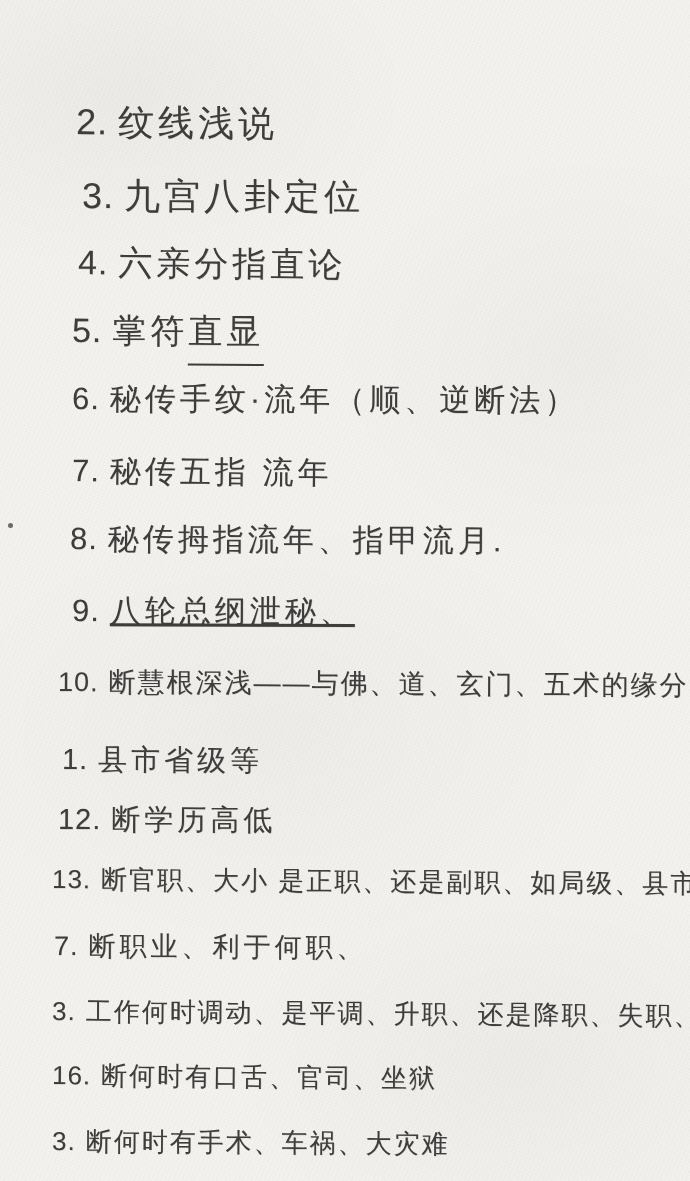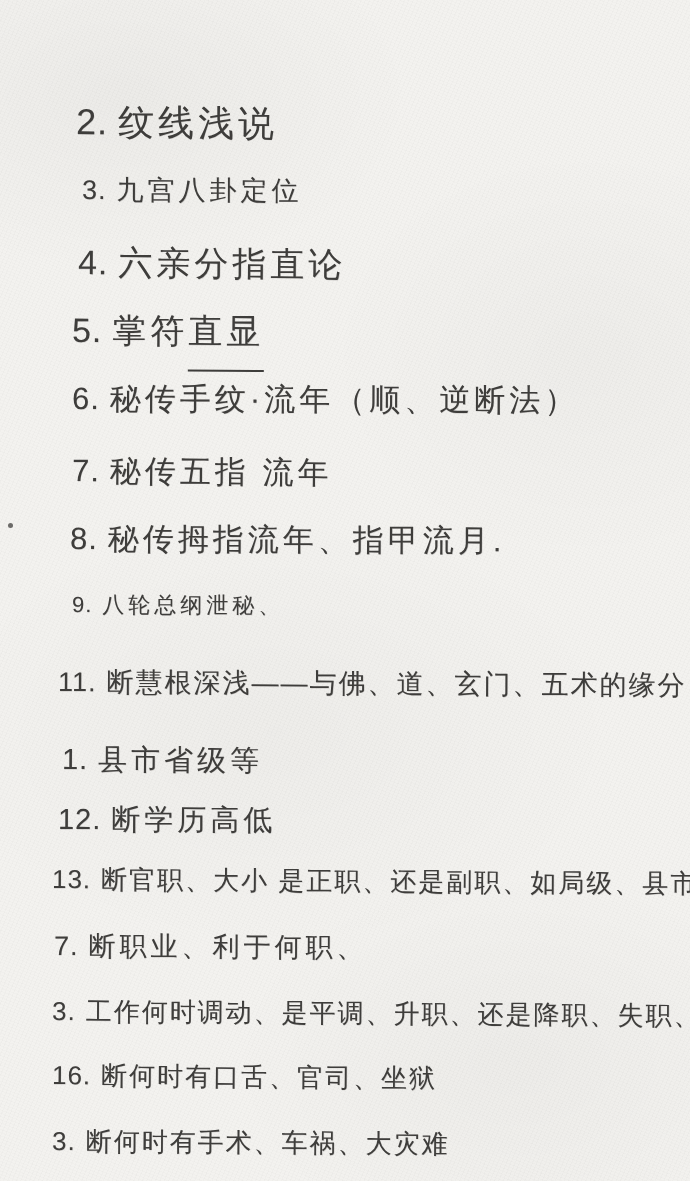--- a/index.html
+++ b/index.html
@@ -36,40 +36,40 @@
   .toc-line .num {
     display: inline-block;
     margin-right: 10px;
     letter-spacing: 1px;
   }
   .toc-line .txt {
     letter-spacing: 4px;
   }
   .underlined {
     border-bottom: 2px solid #3e3d3b;
-    padding-bottom: 20px;
+    padding-bottom: 14px;
   }
   .ink-dot {
     position: absolute;
     width: 5px;
     height: 5px;
     border-radius: 50%;
     background: #4a4947;
     opacity: 0.8;
   }
   
   #l1  { left: 80px;  top: 32px;   font-size: 36px; transform: rotate(0.4deg); }
   #l2  { left: 76px;  top: 98px;   font-size: 36px; transform: rotate(0.6deg); }
-  #l3  { left: 82px;  top: 172px;  font-size: 27px; transform: rotate(0.2deg); }
+  #l3  { left: 82px;  top: 172px;  font-size: 36px; transform: rotate(0.2deg); }
   #l4  { left: 78px;  top: 240px;  font-size: 34px; transform: rotate(0.5deg); }
   #l5  { left: 72px;  top: 308px;  font-size: 34px; transform: rotate(0.3deg); }
   #l6  { left: 72px;  top: 378px;  font-size: 31px; transform: rotate(0.2deg); }
   #l7  { left: 72px;  top: 450px;  font-size: 31px; transform: rotate(0.5deg); }
   #l8  { left: 70px;  top: 518px;  font-size: 31px; transform: rotate(0.3deg); }
-  #l9  { left: 72px;  top: 590px;  font-size: 22px; transform: rotate(0.2deg); }
+  #l9  { left: 72px;  top: 590px;  font-size: 31px; transform: rotate(0.2deg); text-decoration: underline; }
   #l10 { left: 58px;  top: 664px;  font-size: 27px; transform: rotate(0.3deg); }
   #l11 { left: 62px;  top: 740px;  font-size: 29px; transform: rotate(0.4deg); }
   #l12 { left: 58px;  top: 800px;  font-size: 29px; transform: rotate(0.2deg); }
   #l13 { left: 52px;  top: 862px;  font-size: 26px; transform: rotate(0.4deg); }
   #l14 { left: 54px;  top: 928px;  font-size: 27px; transform: rotate(0.3deg); }
   #l15 { left: 52px;  top: 994px;  font-size: 26px; transform: rotate(0.4deg); }
   #l16 { left: 52px;  top: 1058px; font-size: 26px; transform: rotate(0.5deg); }
   #l17 { left: 52px;  top: 1124px; font-size: 26px; transform: rotate(0.4deg); }
   #l10 .txt, #l13 .txt, #l15 .txt, #l16 .txt, #l17 .txt { letter-spacing: 2px; }
 </style>
@@ -107,21 +107,21 @@
 
   <div id="l8" class="toc-line">
     <span class="num">8.</span><span class="txt">秘传拇指流年、指甲流月.</span>
   </div>
 
   <div id="l9" class="toc-line">
     <span class="num">9.</span><span class="txt">八轮总纲泄秘、</span>
   </div>
 
   <div id="l10" class="toc-line">
-    <span class="num">11.</span><span class="txt">断慧根深浅——与佛、道、玄门、五术的缘分</span>
+    <span class="num">10.</span><span class="txt">断慧根深浅——与佛、道、玄门、五术的缘分</span>
   </div>
 
   <div id="l11" class="toc-line">
     <span class="num">1.</span><span class="txt">县市省级等</span>
   </div>
 
   <div id="l12" class="toc-line">
     <span class="num">12.</span><span class="txt">断学历高低</span>
   </div>
 

